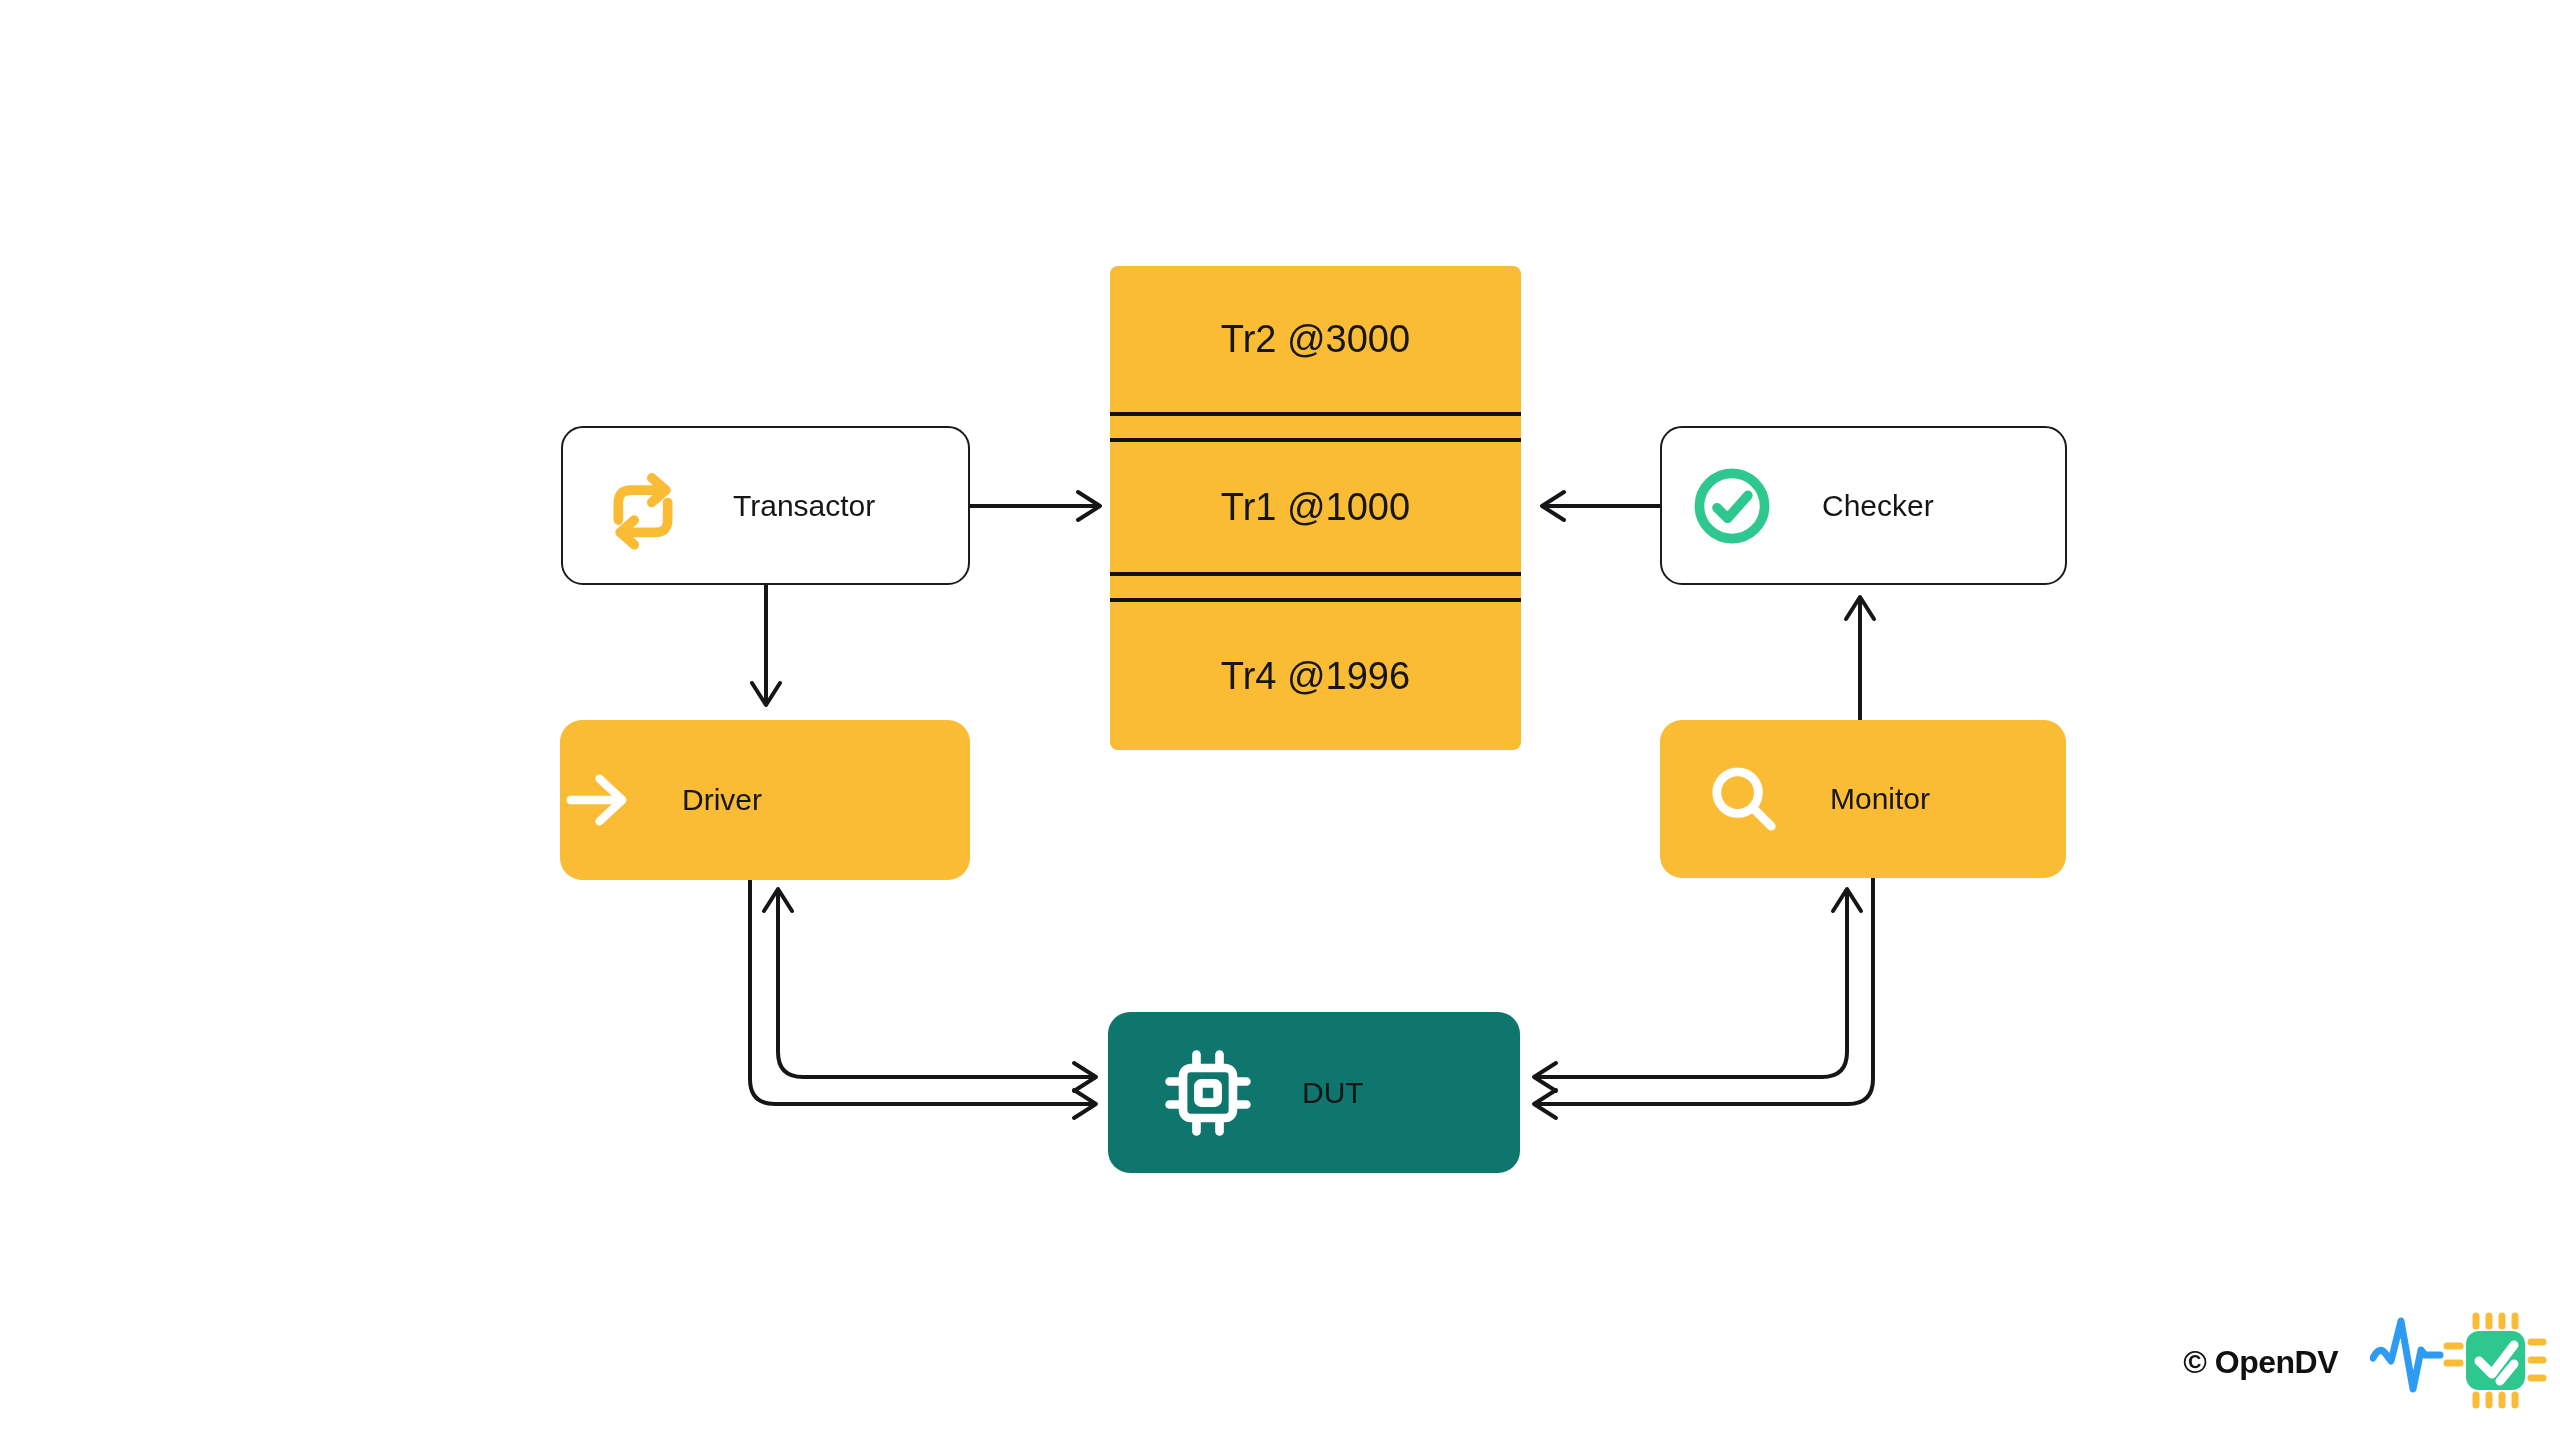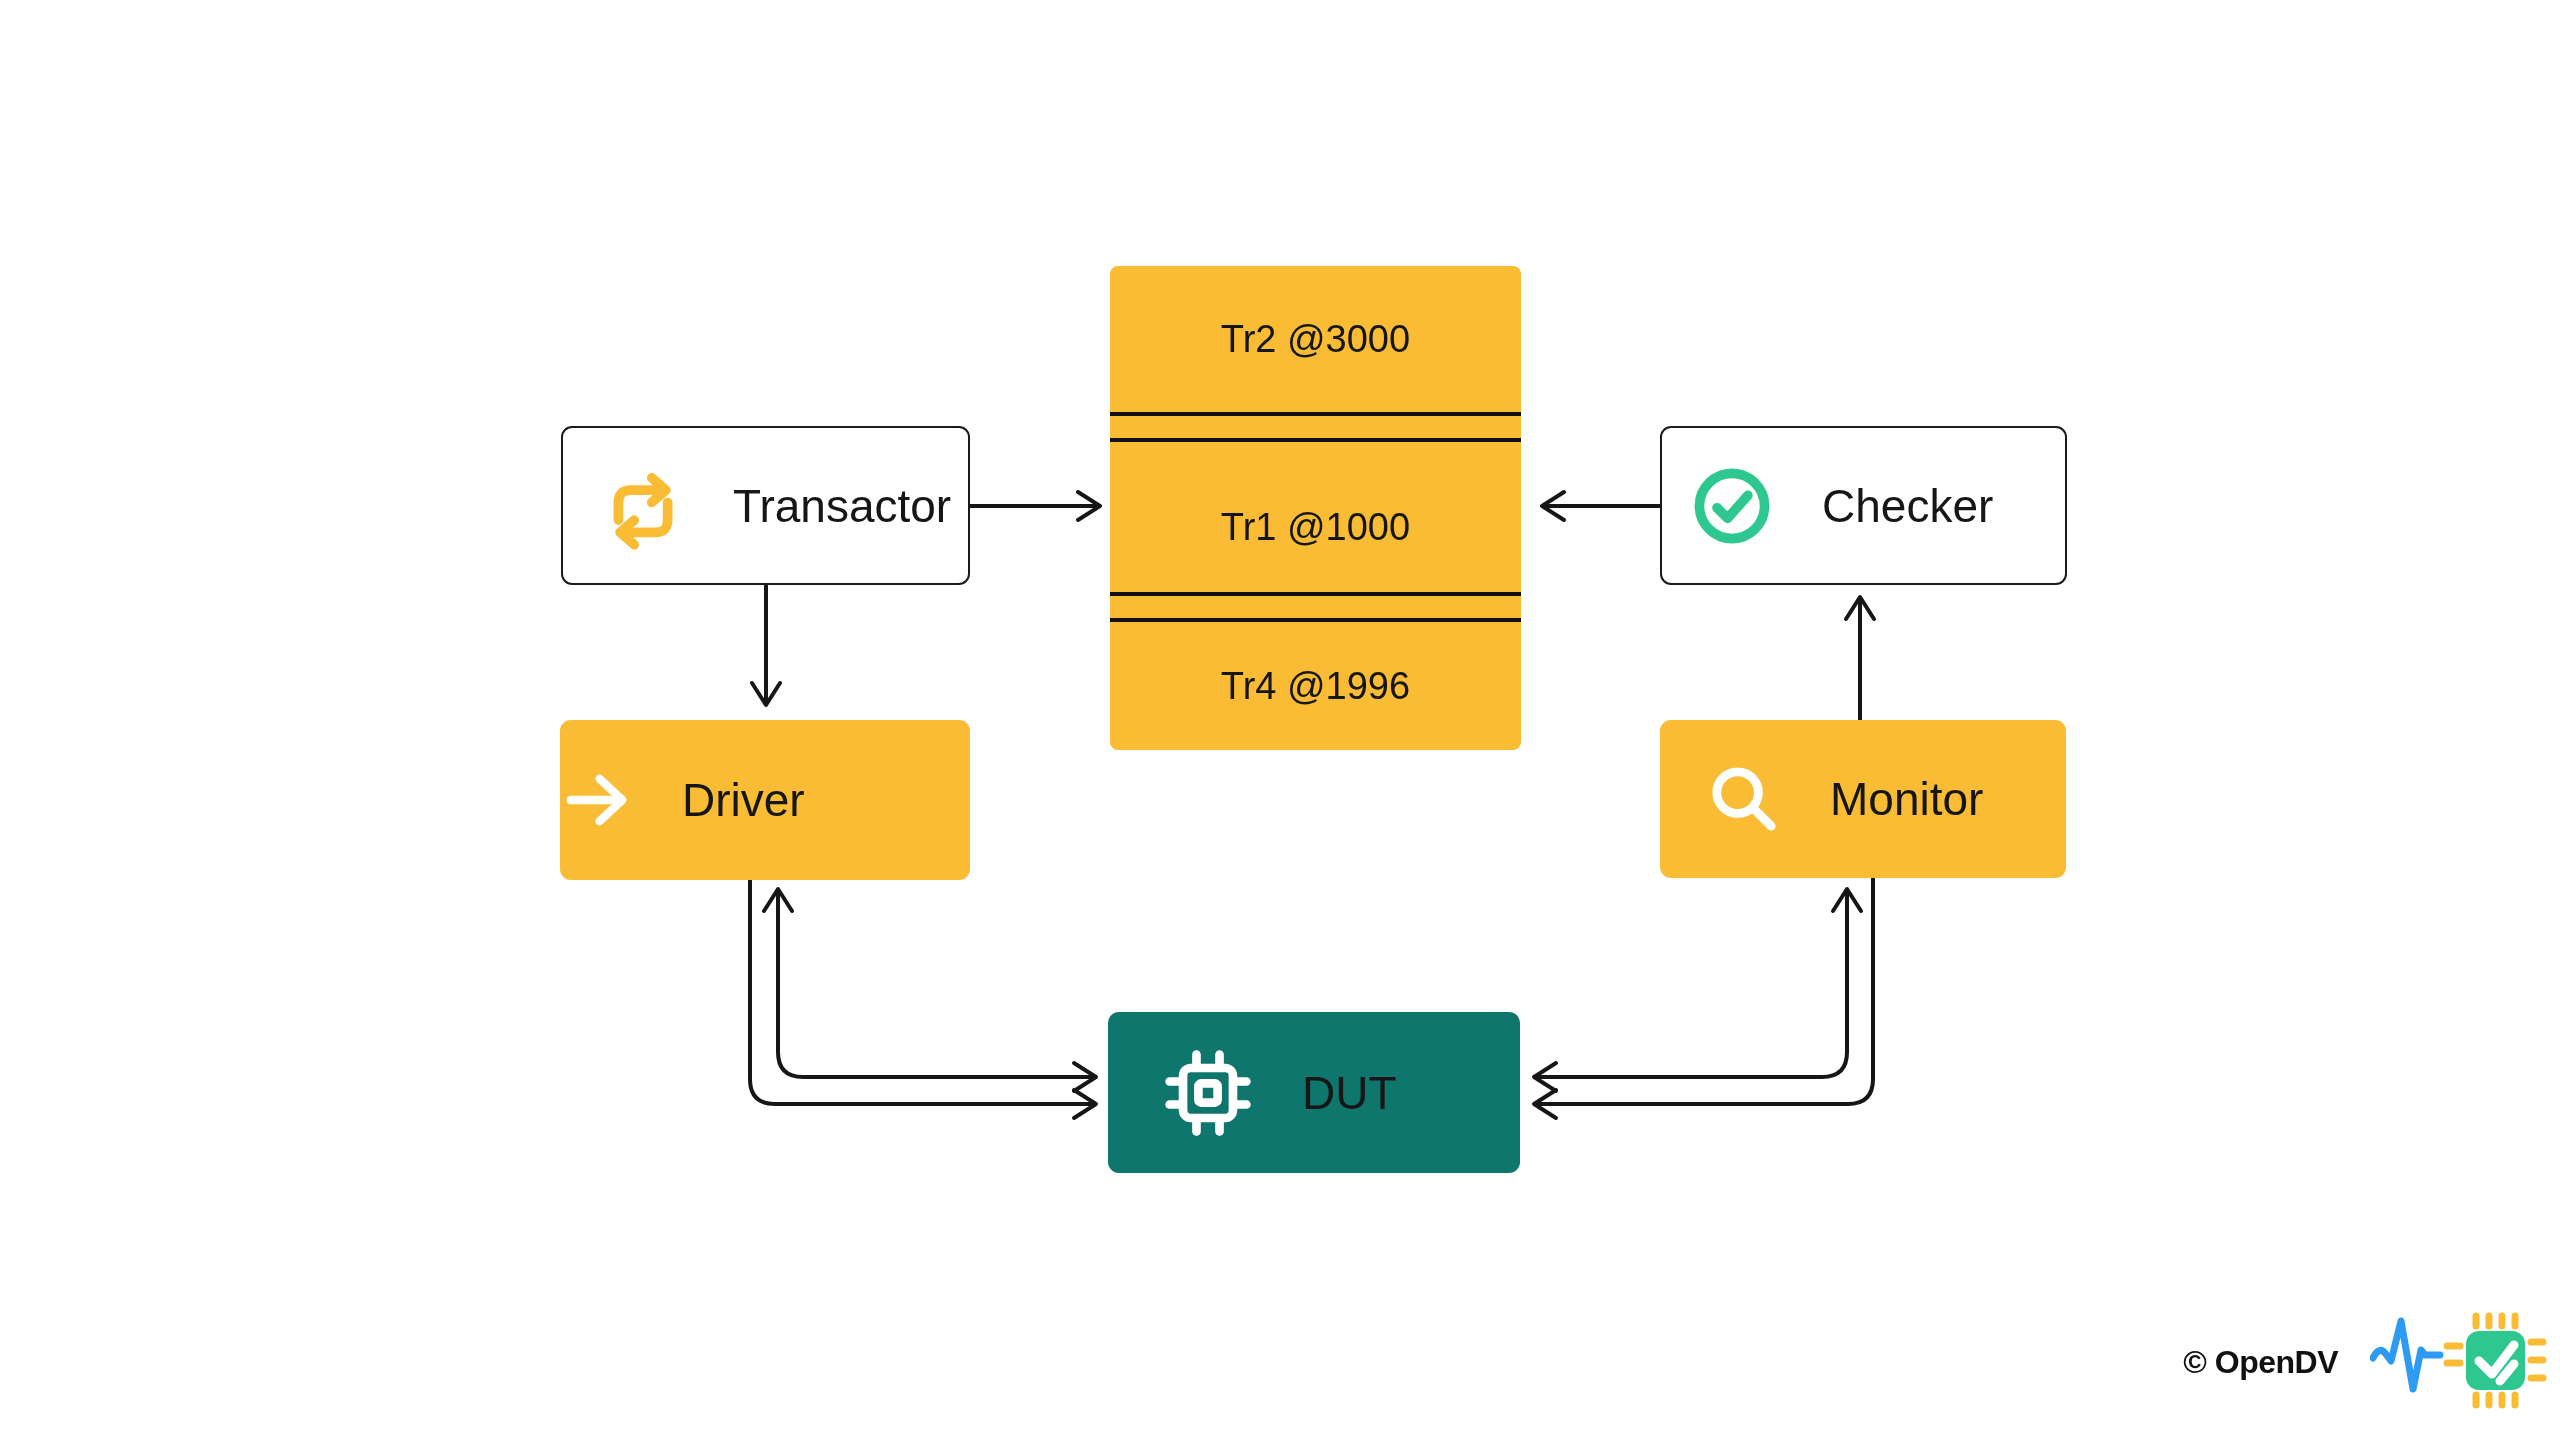--- a/index.html
+++ b/index.html
@@ -9,23 +9,23 @@
     background:#ffffff;
     font-family:"Liberation Sans", sans-serif;
     color:#161616;
     overflow:hidden;
   }
   .wires{position:absolute;left:0;top:0;width:2560px;height:1440px;}
   .node{
     position:absolute;
     display:flex;align-items:center;
     gap:46px;
-    border-radius:11px;
+    border-radius:22px;
     box-sizing:border-box;
-    font-size:46px;
+    font-size:30px;
     color:#161616;
   }
   .node .icon{flex:0 0 auto;display:flex;align-items:center;justify-content:center;}
   .white{background:#ffffff;border:2.5px solid #1b1b1b;}
   .orange{background:#F9BC34;}
   .greenbox{background:#0f766e;}
   .stack{
     position:absolute;
     left:1110px;top:266px;width:411px;height:484px;
     background:#F9BC34;border-radius:8px;
@@ -109,21 +109,21 @@
       </svg>
     </span>
     <span>Transactor</span>
   </div>
 
   <div class="stack">
     <div class="stack-row" style="height:146px;">
       <span>Tr2 @3000</span>
     </div>
     <div class="stack-band"></div>
-    <div class="stack-row" style="height:130px;margin-top:20px;">
+    <div class="stack-row" style="height:130px;">
       <span>Tr1 @1000</span>
     </div>
     <div class="stack-band"></div>
     <div class="stack-row" style="flex:1;">
       <span>Tr4 @1996</span>
     </div>
   </div>
 
   <div class="node white" style="left:1660px;top:426px;width:407px;height:159px;padding-left:26px;">
     <span class="icon">

